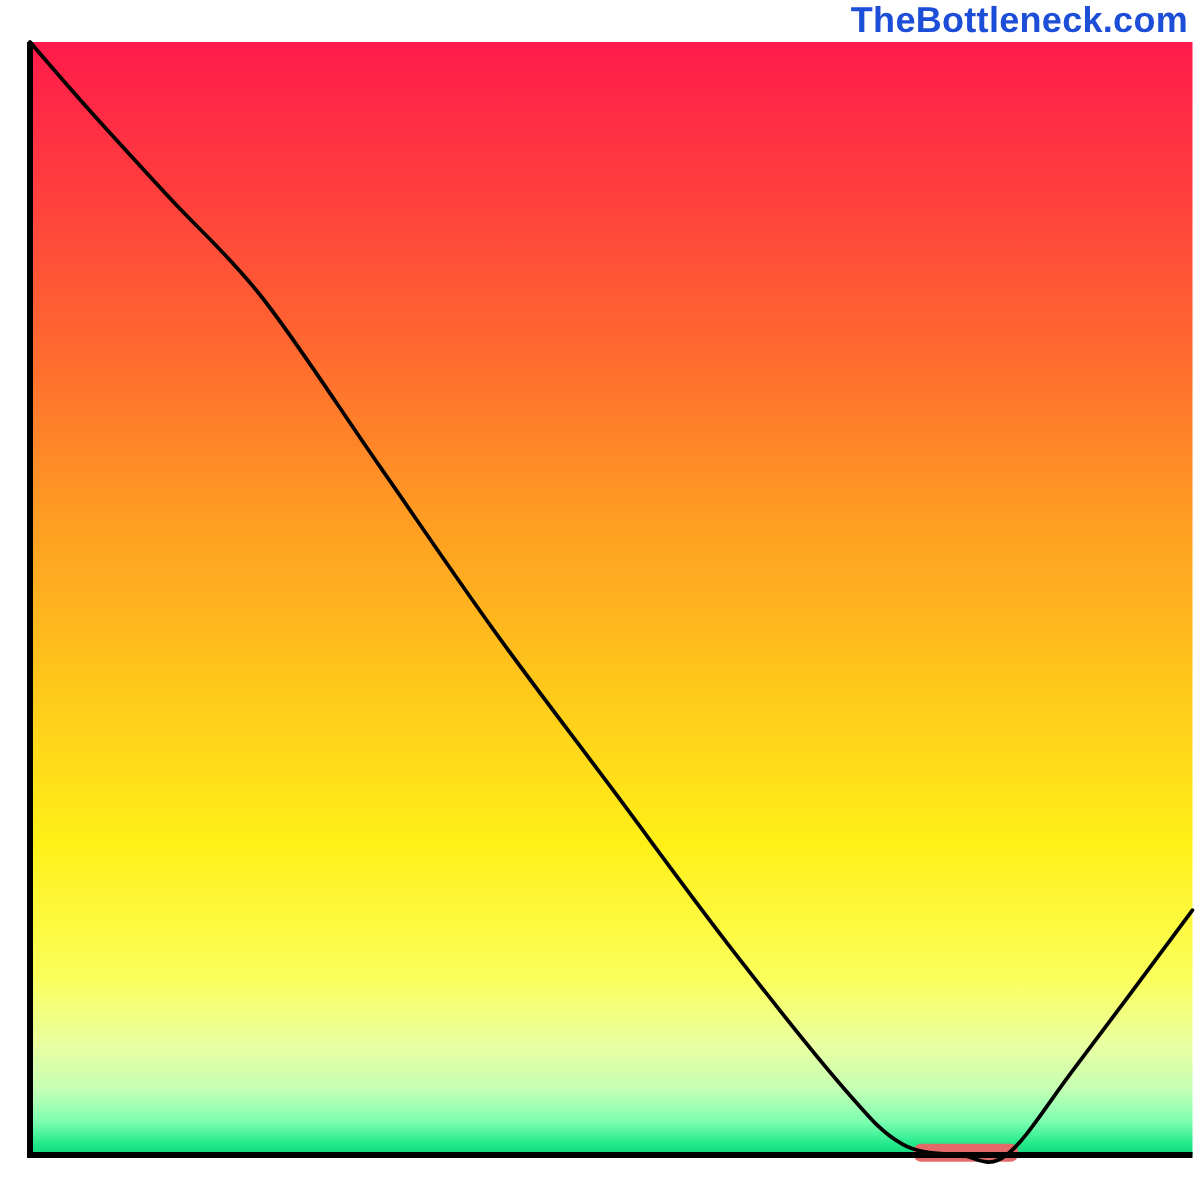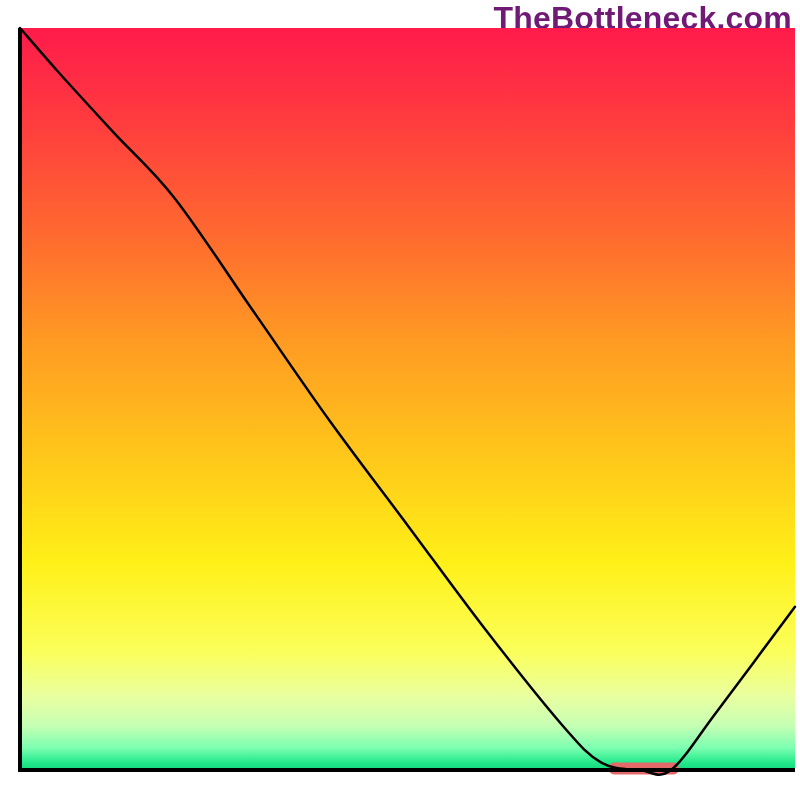--- a/index.html
+++ b/index.html
@@ -13,23 +13,23 @@
   }
   .container {
     position: relative;
     width: 800px;
     height: 800px;
   }
   .watermark {
     position: absolute;
     top: 0px;
     right: 8px;
-    font-size: 32px;
+    font-size: 24px;
     font-weight: 600;
-    color: #701a75;
+    color: #1d4ed8;
     letter-spacing: 0.2px;
   }
   svg.plot {
     position: absolute;
     top: 0;
     left: 0;
     width: 800px;
     height: 800px;
   }
 </style>

